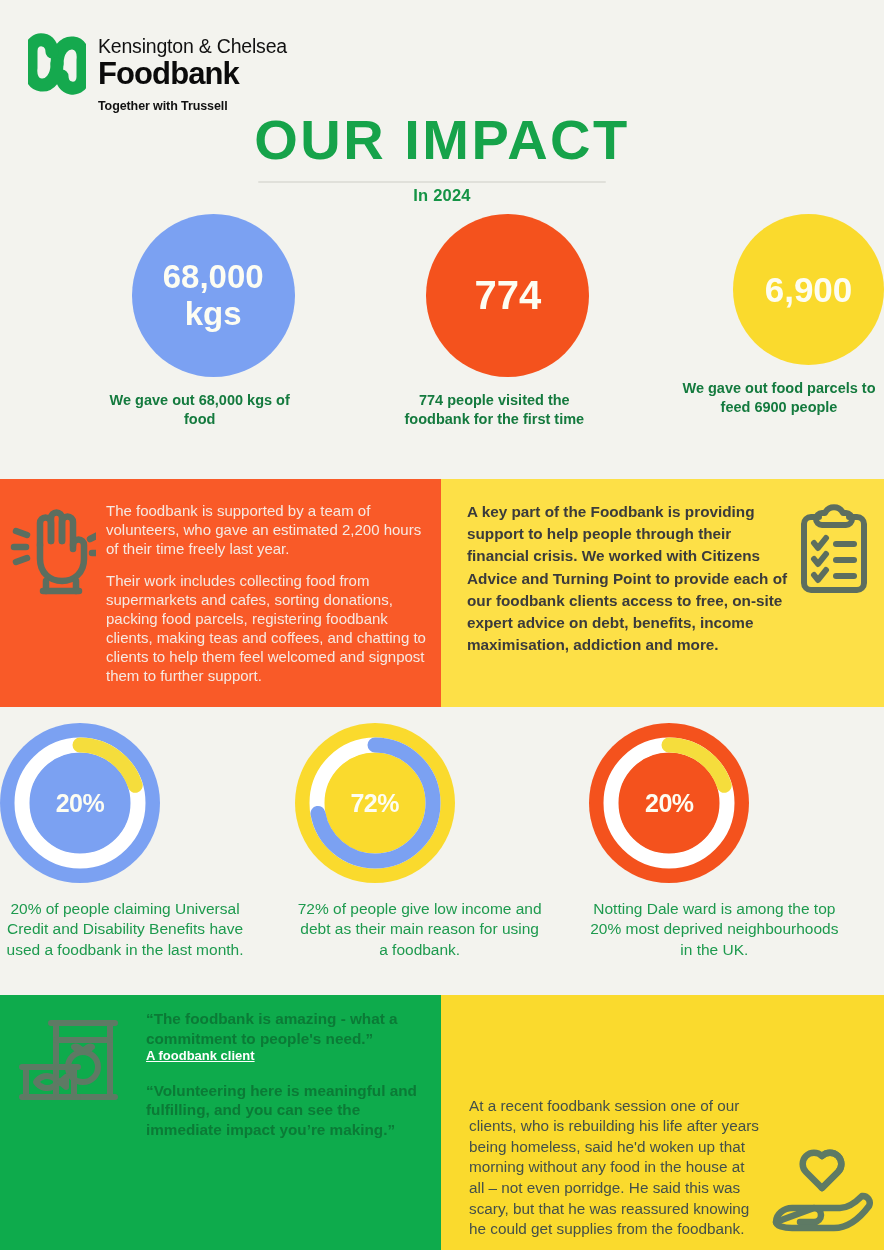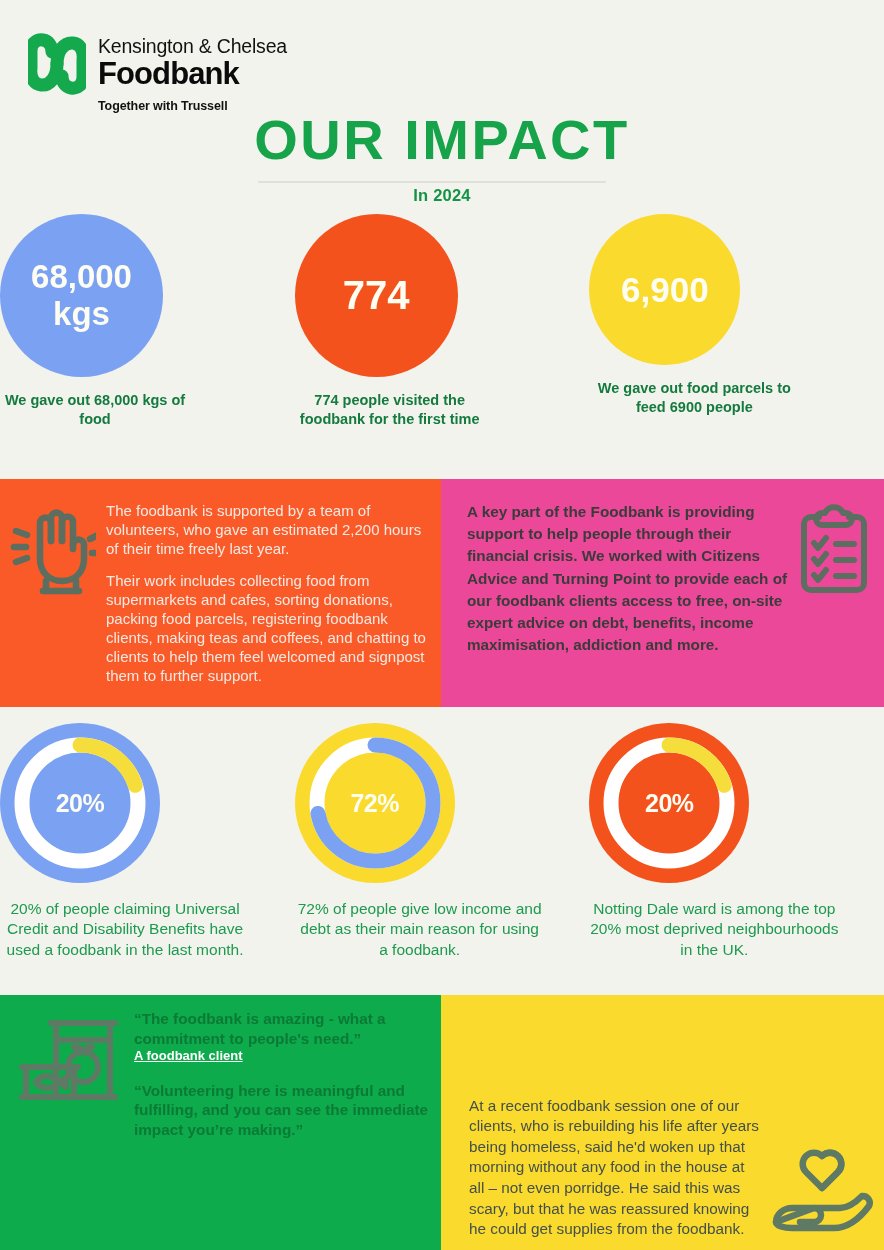--- a/index.html
+++ b/index.html
@@ -89,21 +89,21 @@
     left: 0;
     top: 214px;
     width: 884px;
     height: 260px;
     display: flex;
   }
   .stat-col {
     flex: 1;
     display: flex;
     flex-direction: column;
-    align-items: flex-start;
+    align-items: flex-end;
   }
   .stat-circle {
     border-radius: 50%;
     display: flex;
     flex-direction: column;
     align-items: center;
     justify-content: center;
     color: #fdfdf2;
     font-weight: 700;
     text-align: center;
@@ -133,21 +133,21 @@
   .panel-orange {
     width: 441px;
     background: #f95a28;
     display: flex;
     align-items: flex-start;
     padding: 22px 14px 16px 10px;
     gap: 10px;
   }
   .panel-pink {
     width: 443px;
-    background: #ec4899;
+    background: #fde047;
     display: flex;
     align-items: flex-start;
     padding: 22px 10px 16px 26px;
     gap: 6px;
   }
   .panel-orange .ptext {
     color: #f6e9e2;
     font-size: 15px;
     line-height: 1.27;
   }
@@ -205,21 +205,21 @@
     left: 0; top: 995px;
     width: 884px; height: 255px;
     display: flex;
   }
   .panel-green {
     width: 441px;
     background: #0eab4c;
     display: flex;
     align-items: flex-start;
     padding: 14px 12px 10px 14px;
-    gap: 12px;
+    gap: 24px;
   }
   .panel-yellow {
     width: 443px;
     background: #fada2d;
     display: flex;
     align-items: flex-end;
     padding: 20px 10px 10px 28px;
     gap: 8px;
   }
   .quote-body {

